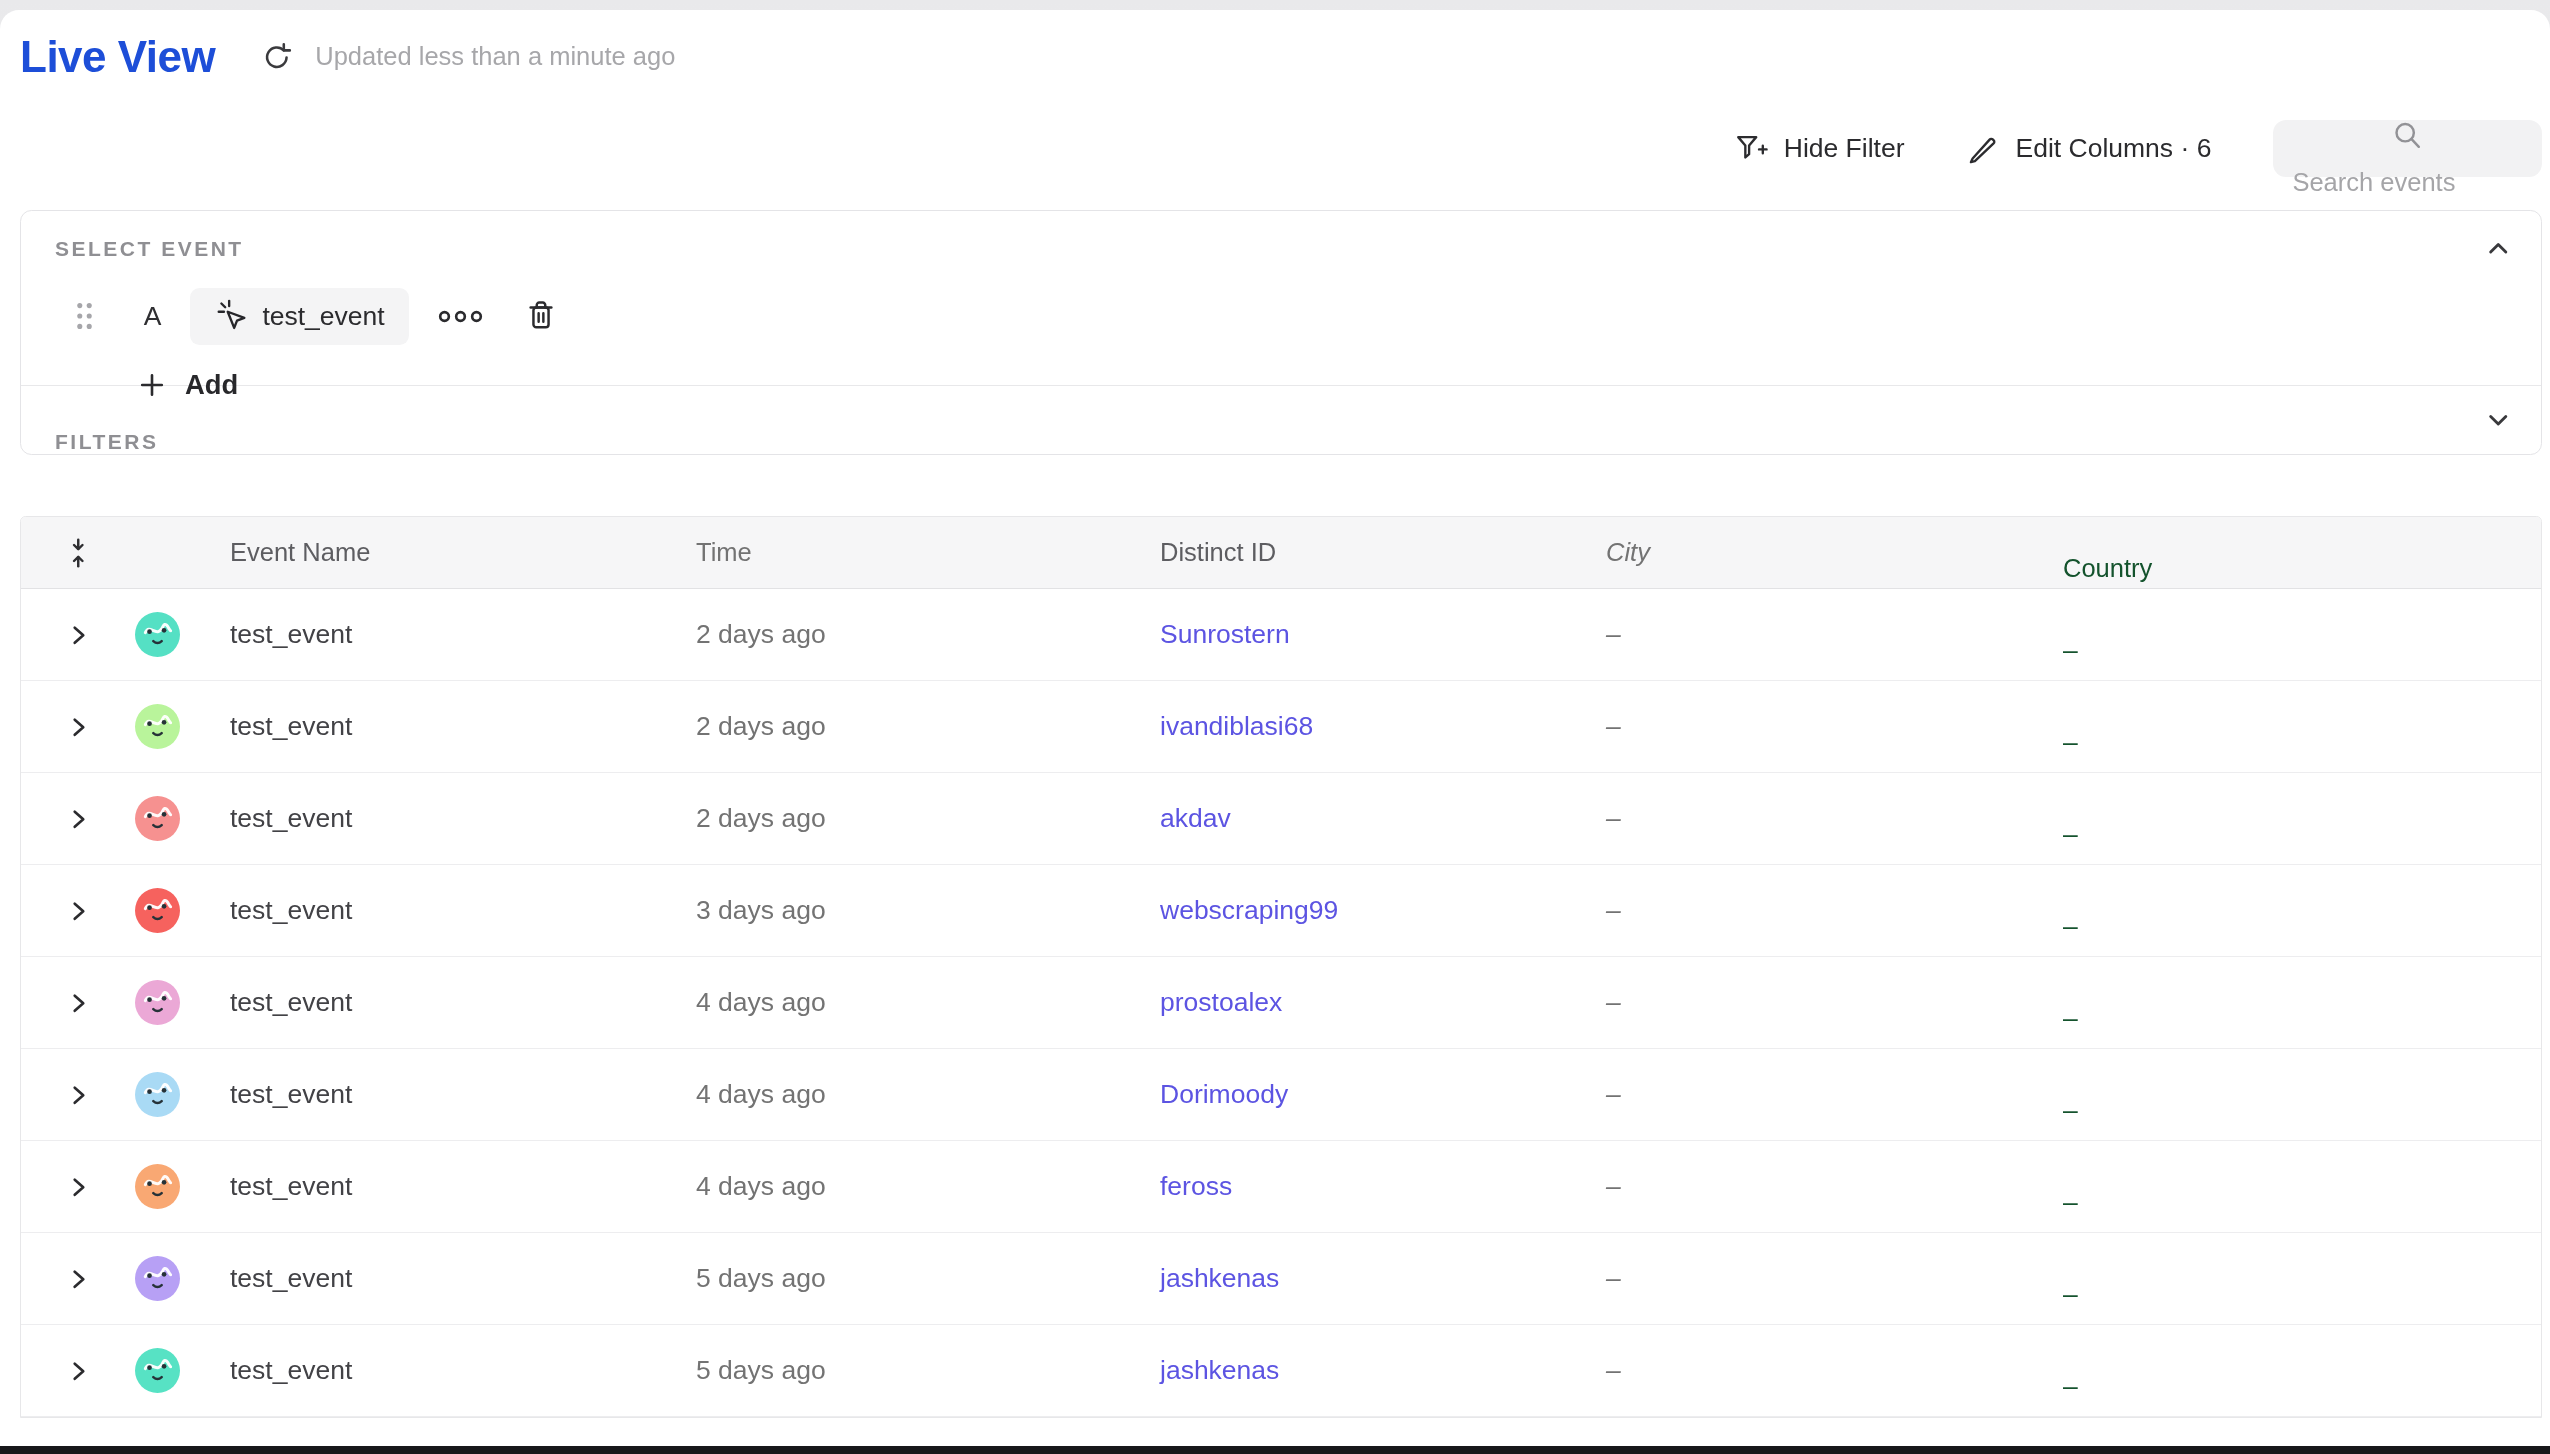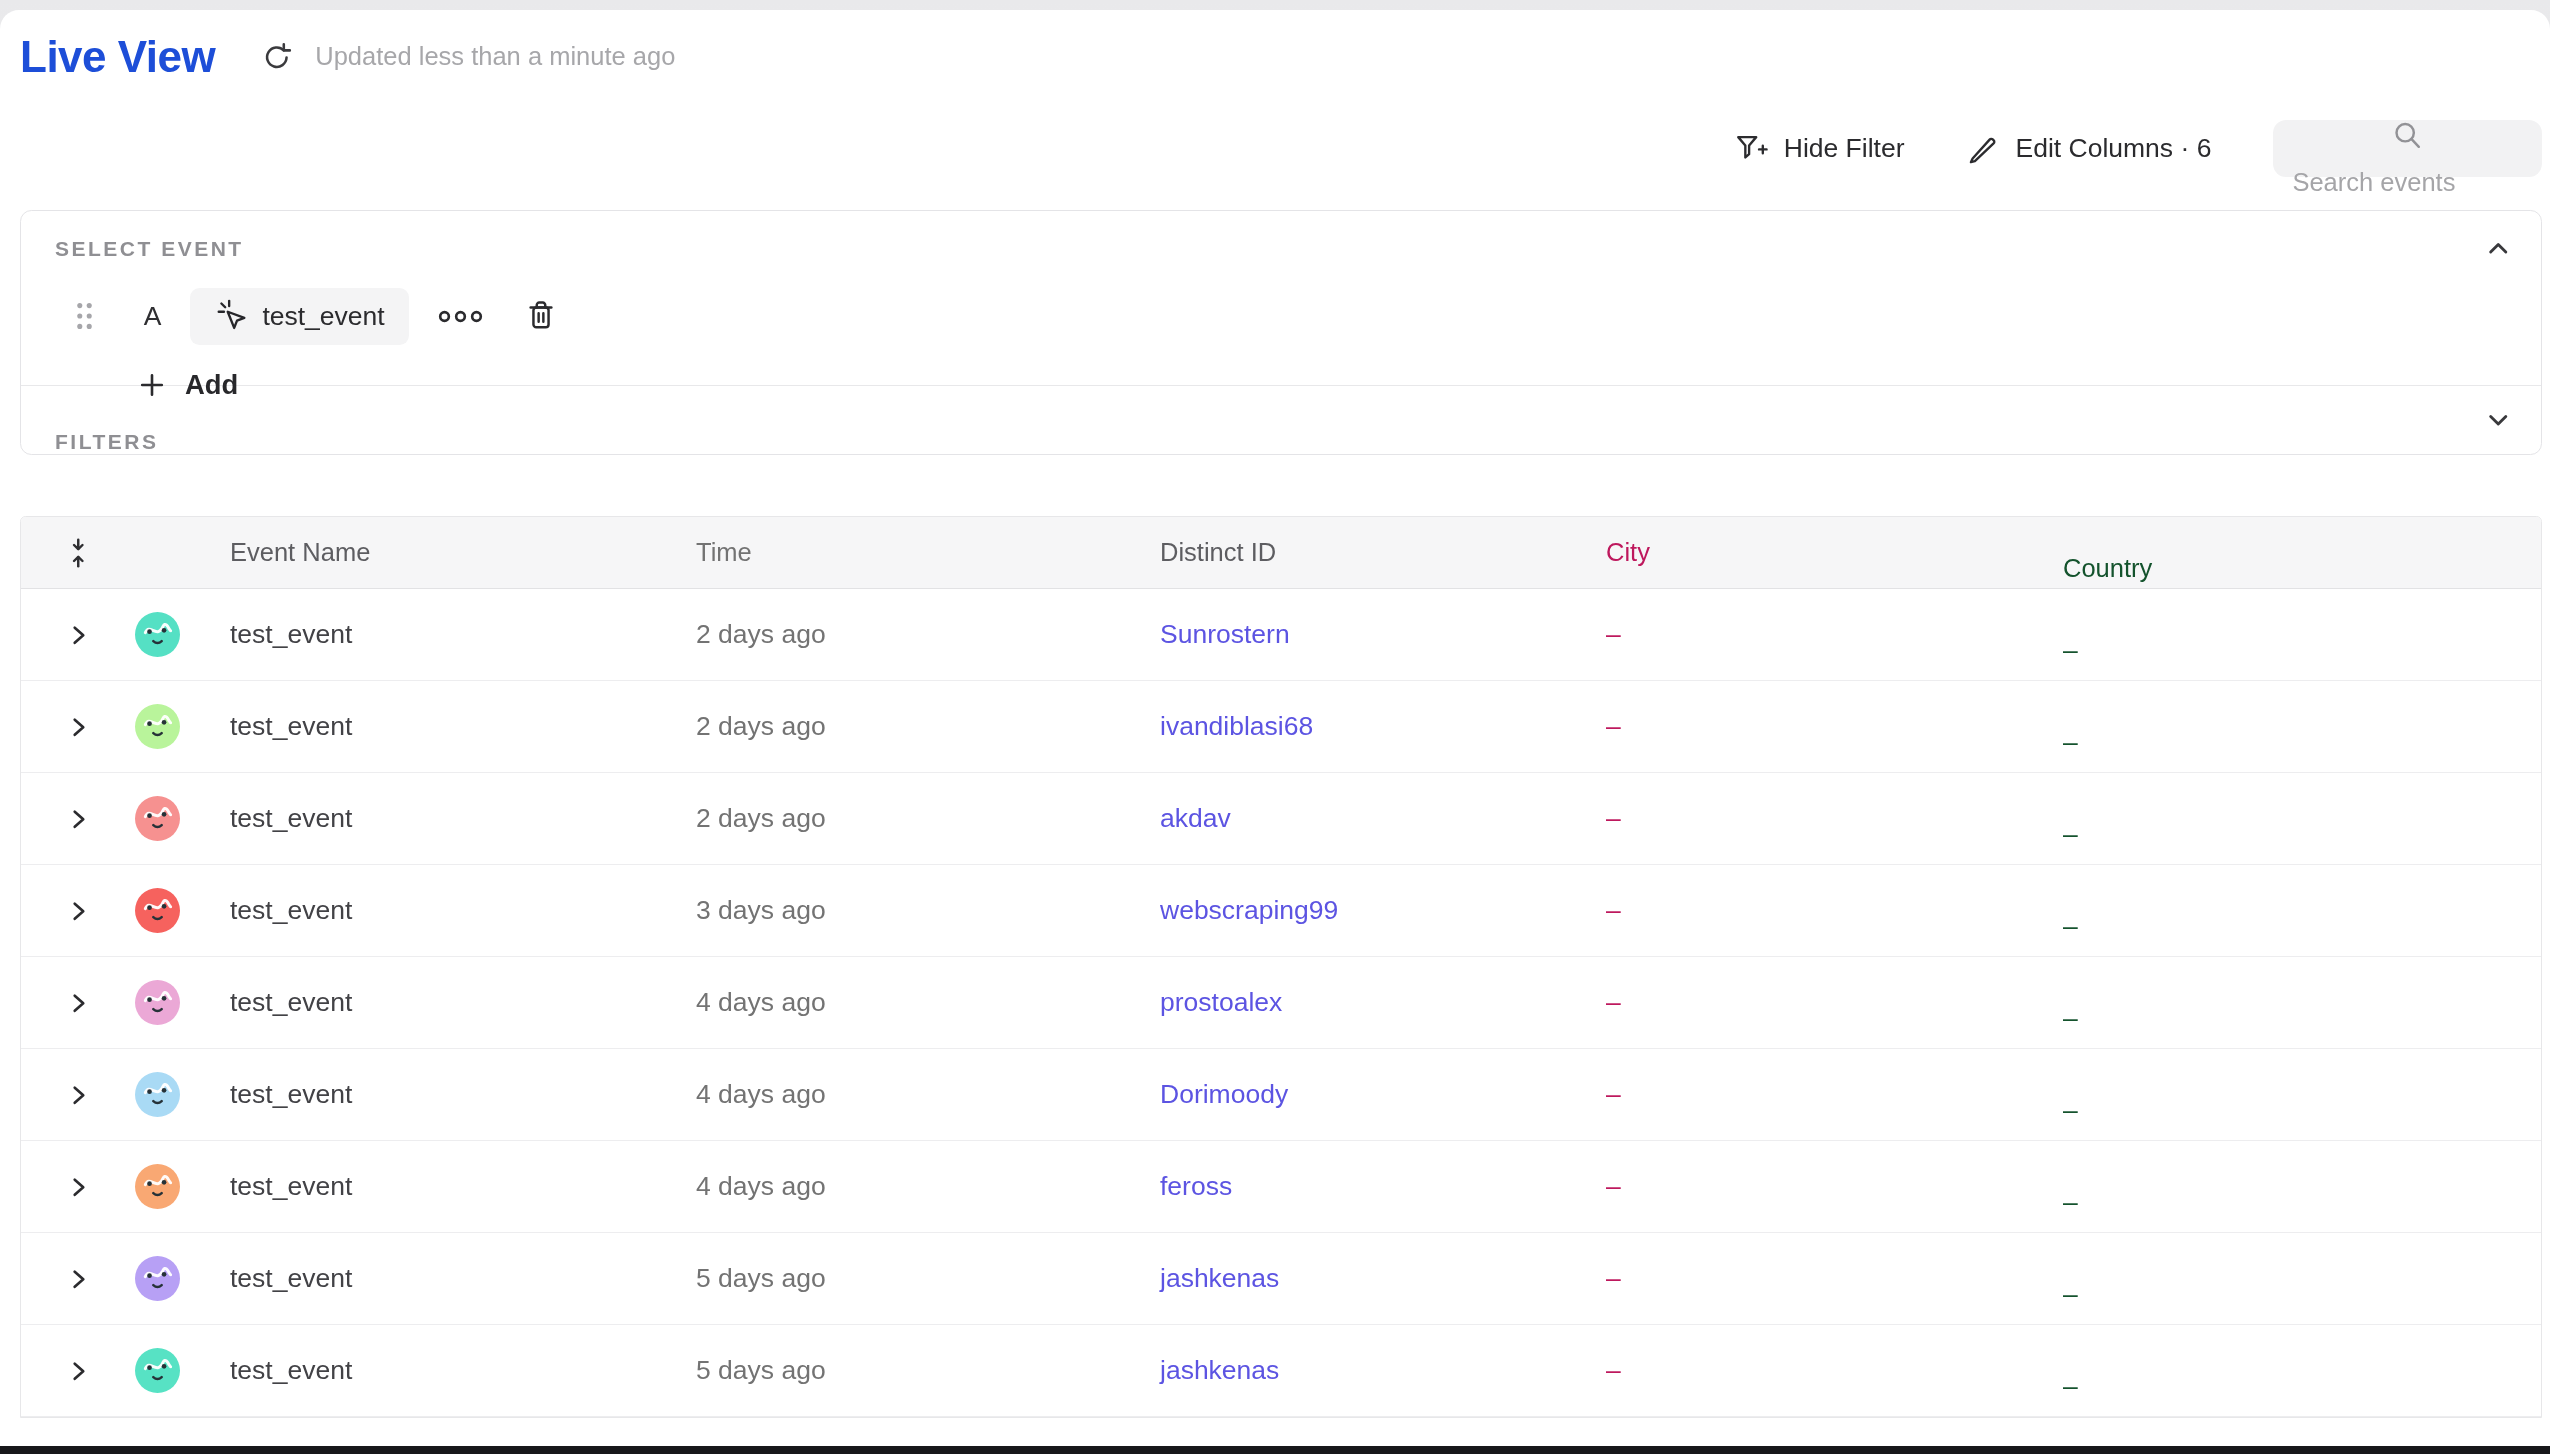--- a/index.html
+++ b/index.html
@@ -58,21 +58,21 @@
   .events-table { margin:61px 7.6px 0 20px; border:0.9px solid #e7e7e9; border-radius:5.7px 5.7px 0 0; overflow:hidden; background:#fff; }
   .thead { display:flex; align-items:center; height:72px; background:#f6f6f7; border-bottom:0.9px solid #e2e2e4;
            font-size:25.5px; color:#5d5d61; }
   .trow { display:flex; align-items:center; height:92px; border-bottom:0.9px solid #ededef; background:#fff;
           font-size:26.5px; color:#424246; }
   .c-ctrl    { width:114px; flex:none; display:flex; justify-content:center; align-items:center; }
   .c-avatar  { width:95px; flex:none; display:flex; align-items:center; }
   .c-event   { width:466px; flex:none; }
   .c-time    { width:464px; flex:none; color:#737373; }
   .c-id      { width:446px; flex:none; }
-  .c-city    { width:457px; flex:none; color:#be185d; }
+  .c-city    { width:457px; flex:none; color:#737373;font-style:italic; }
   .c-country { flex:1; color:#14532d;margin-top:32px; }
   .idlink { color:var(--link,#5c54e2); text-decoration:none; cursor:pointer; }
   .avatar { width:45px; height:45px; display:block; }
   .chev-btn { background:none; border:none; padding:5.7px; cursor:pointer; display:flex; }
 
   .bottom-bar { position:absolute; left:0; right:0; bottom:0; height:9.5px; background:#17181a; z-index:9; }
 
   svg { display:block; }
 </style>
 </head>

